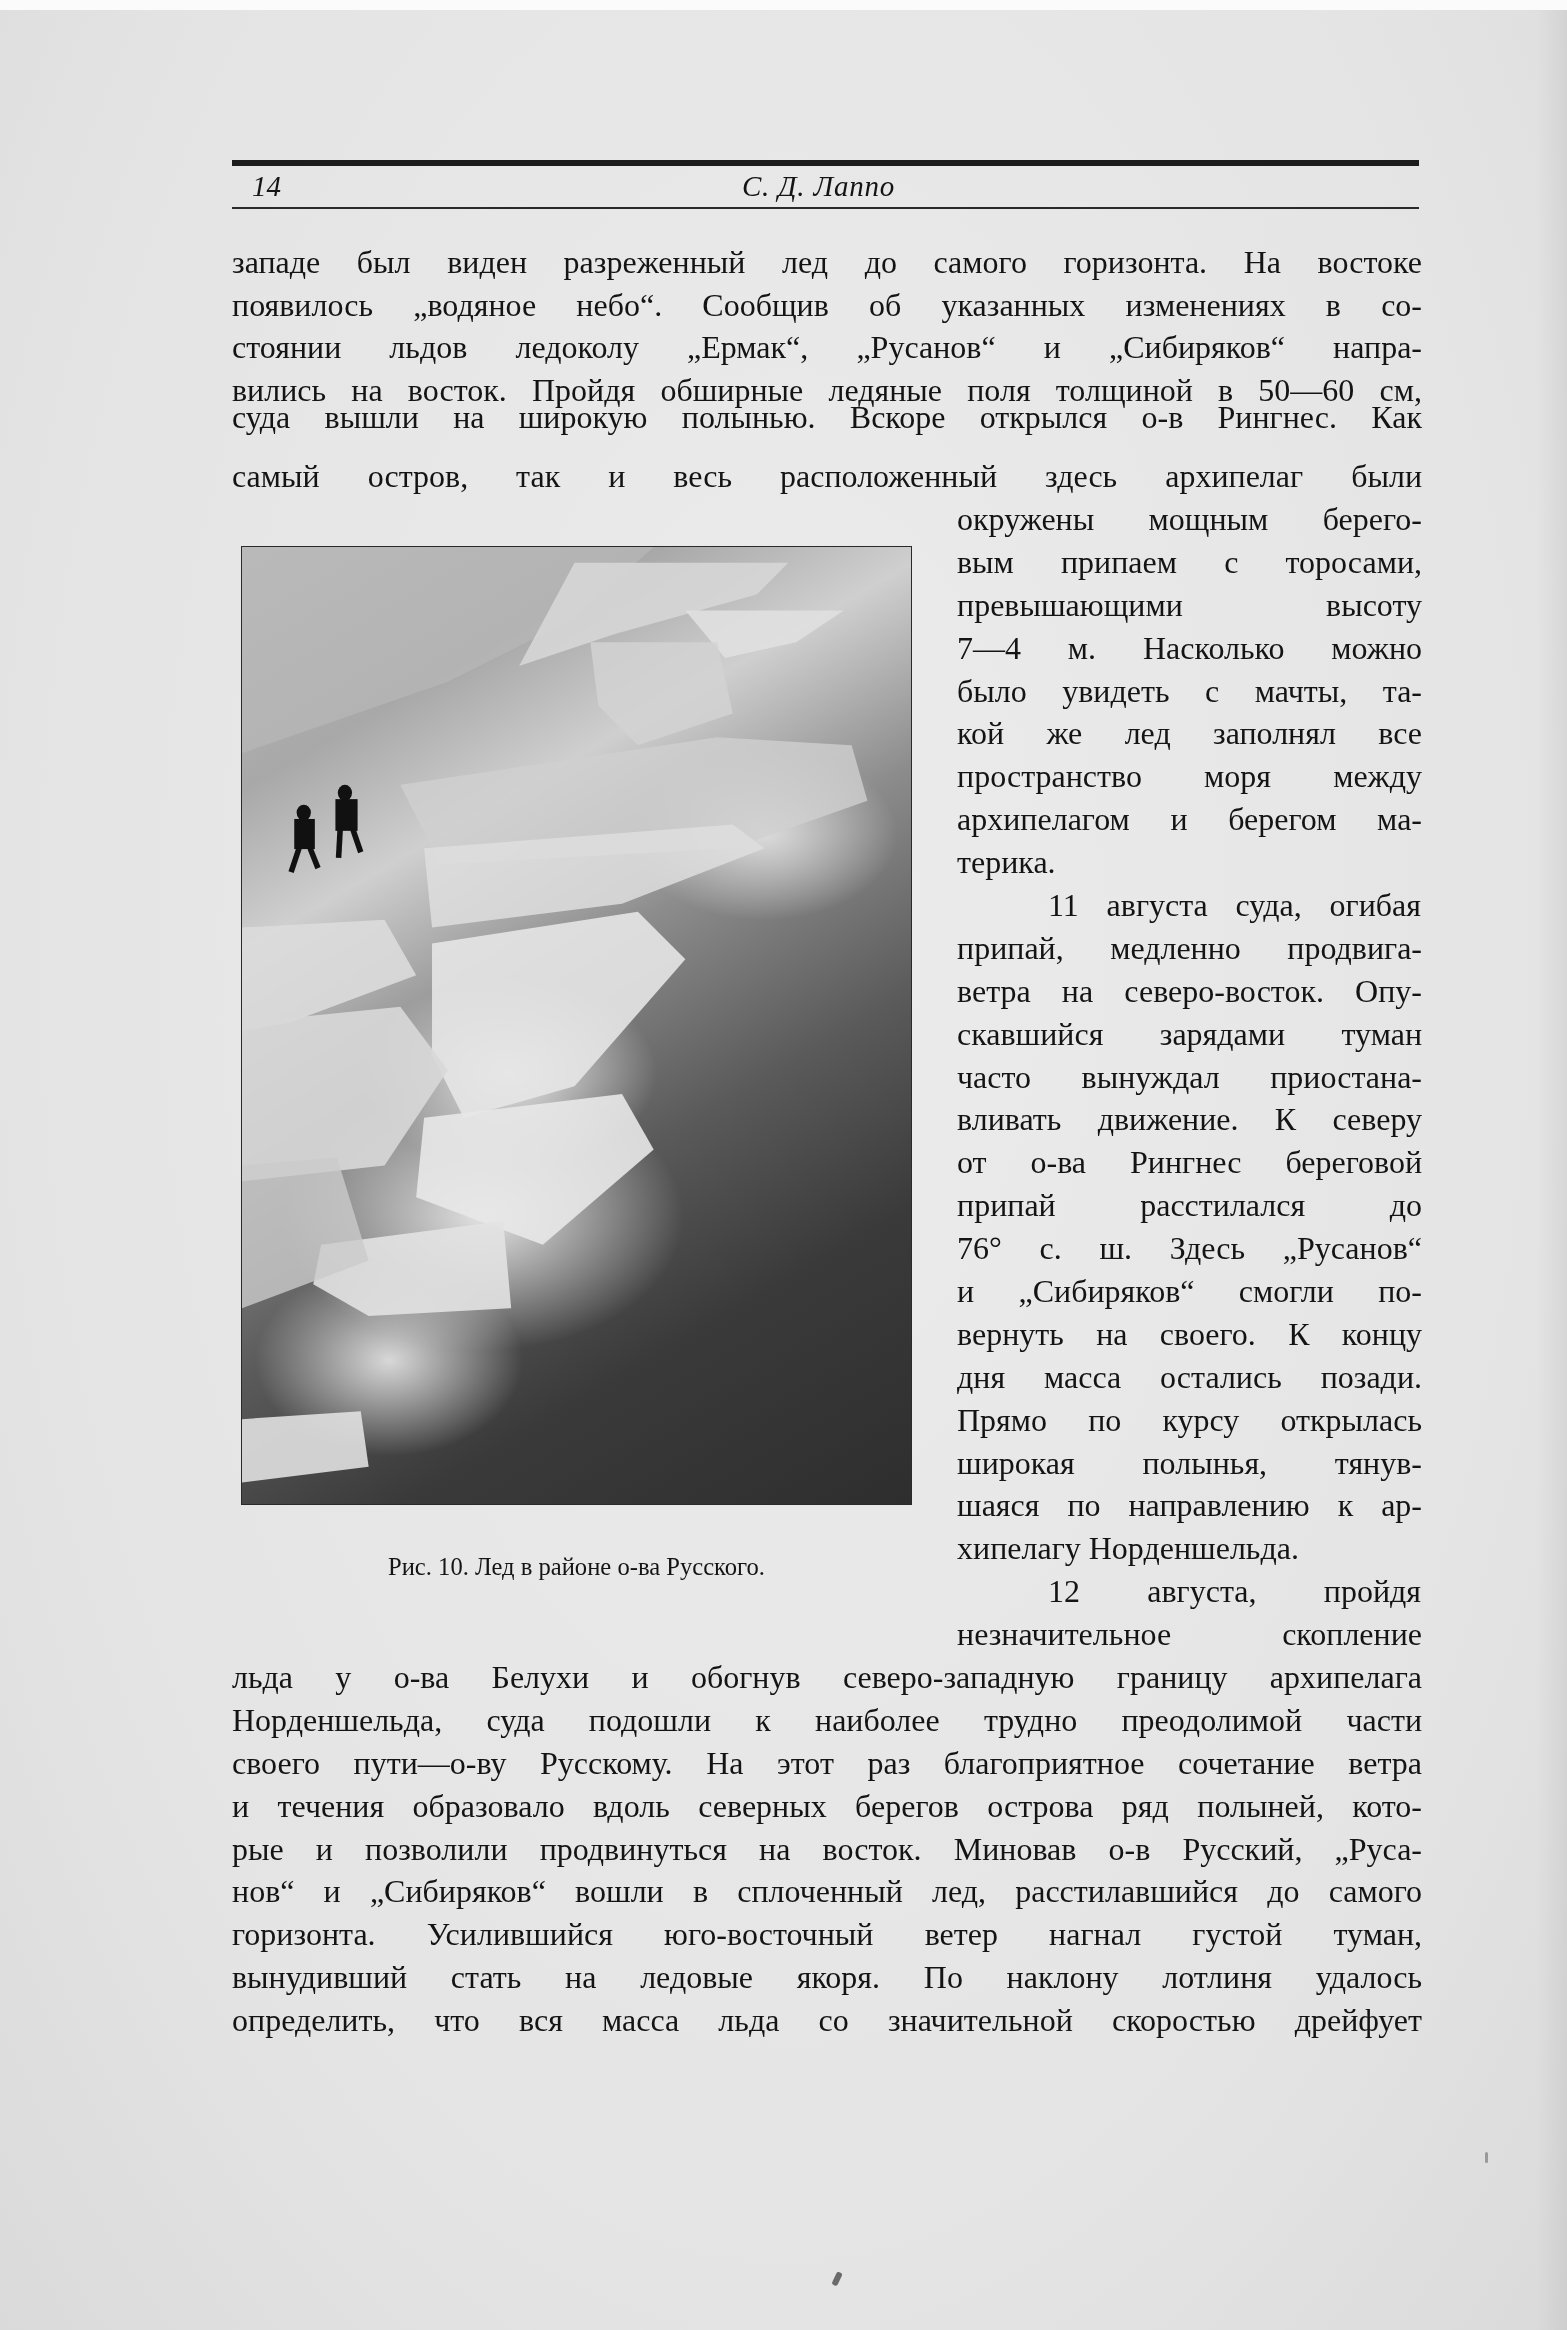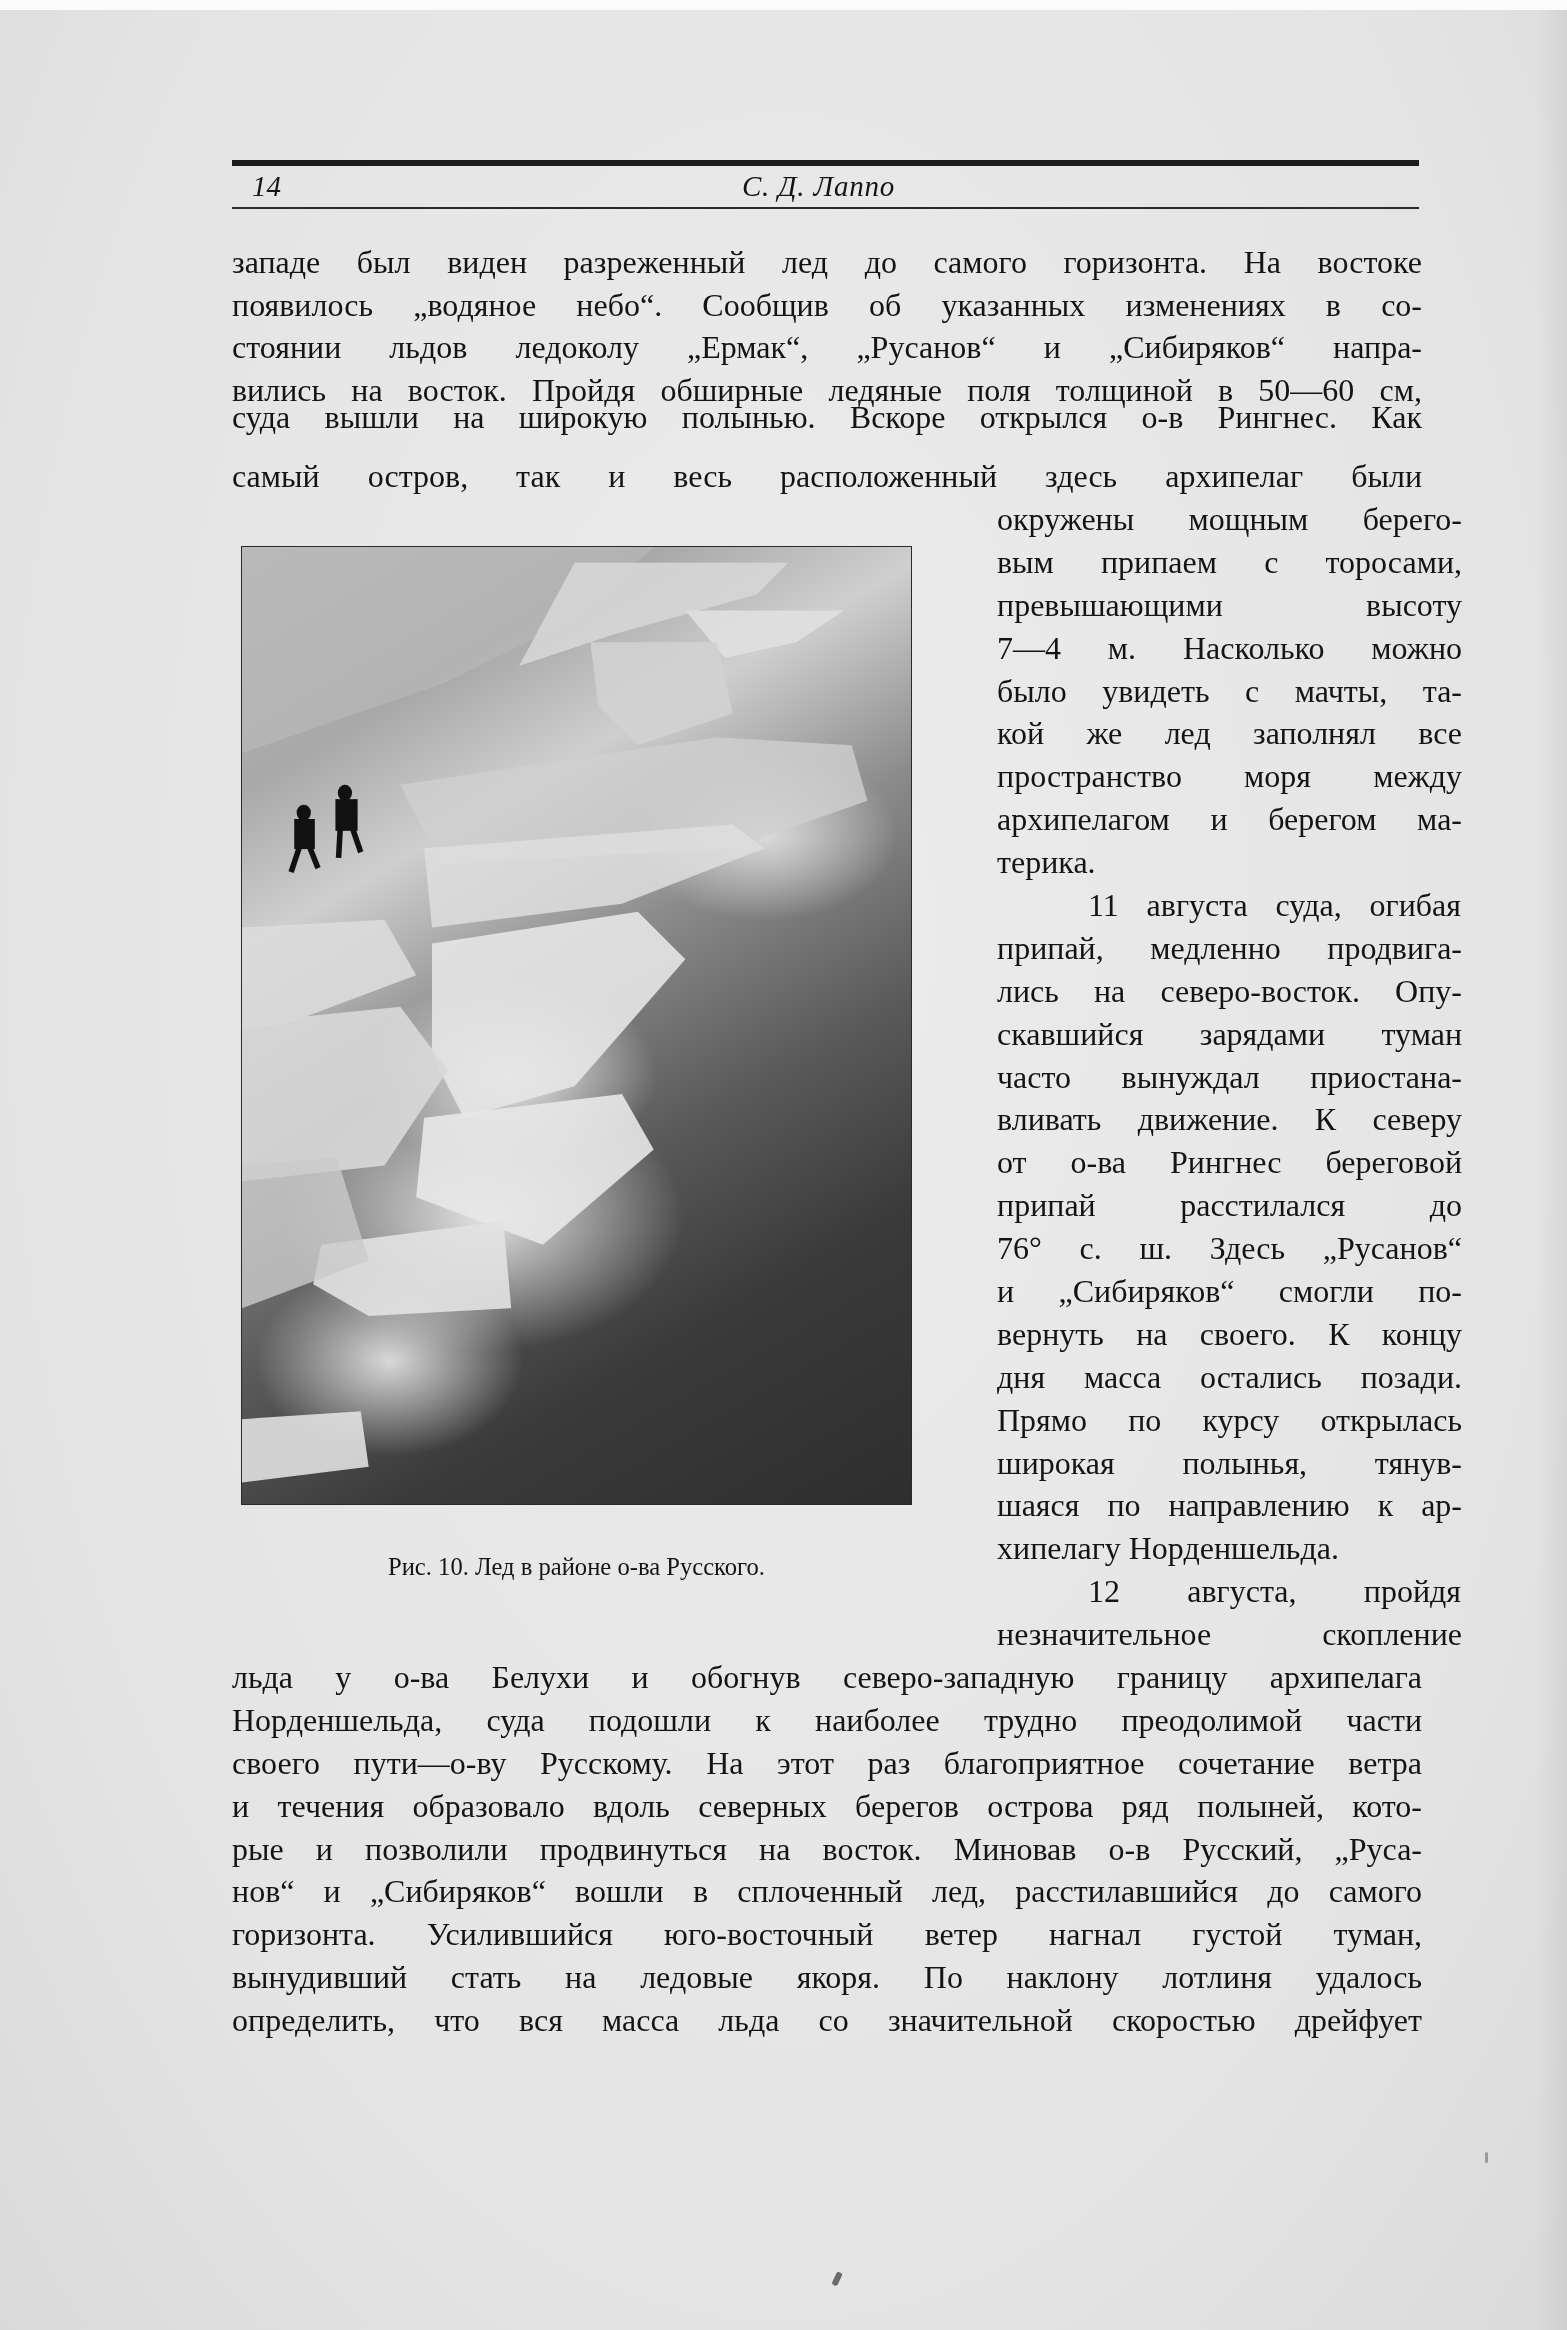--- a/index.html
+++ b/index.html
@@ -22,21 +22,21 @@
 
   .hdr { position: absolute; top: 168px; font-style: italic; font-size: 29px; line-height: 37px; }
   .hdr.page { left: 232px; margin-left: 20px; }
   .hdr.author { left: 0; width: 1568px; text-align: center; letter-spacing: 0.8px; margin-left: 68px; width: 1501px;}
 
   .line {
     position: absolute; font-size: 32px; line-height: 43px; height: 43px;
     white-space: nowrap; text-align: justify; text-align-last: justify;
   }
   .full { left: 232px; width: 1190px; }
-  .col { left: 997px; width: 465px; }
+  .col { left: 957px; width: 465px; }
   .col.indent { padding-left: 91px; width: 373px; }
   .col.last, .full.last { text-align-last: left; }
 
   .photo {
     position: absolute; left: 241px; top: 546px; width: 671px; height: 959px;
     background:
       radial-gradient(ellipse 22% 10% at 40% 55%, #e8e8e8 0%, rgba(220,220,220,0.0) 100%),
       radial-gradient(ellipse 30% 14% at 36% 70%, #e2e2e2 0%, rgba(200,200,200,0) 100%),
       radial-gradient(ellipse 20% 9% at 78% 30%, #dcdcdc 0%, rgba(200,200,200,0) 100%),
       radial-gradient(ellipse 20% 10% at 22% 85%, #d8d8d8 0%, rgba(200,200,200,0) 100%),
@@ -106,21 +106,21 @@
   <div class="line col" style="top:541px">вым припаем с торосами,</div>
   <div class="line col" style="top:584px">превышающими высоту</div>
   <div class="line col" style="top:627px">7—4 м. Насколько можно</div>
   <div class="line col" style="top:670px">было увидеть с мачты, та-</div>
   <div class="line col" style="top:712px">кой же лед заполнял все</div>
   <div class="line col" style="top:755px">пространство моря между</div>
   <div class="line col" style="top:798px">архипелагом и берегом ма-</div>
   <div class="line col last" style="top:841px">терика.</div>
   <div class="line col indent" style="top:884px">11 августа суда, огибая</div>
   <div class="line col" style="top:927px">припай, медленно продвига-</div>
-  <div class="line col" style="top:970px">лись на северо-восток. Опу-</div>
+  <div class="line col" style="top:970px">ветра на северо-восток. Опу-</div>
   <div class="line col" style="top:1013px">скавшийся зарядами туман</div>
   <div class="line col" style="top:1056px">часто вынуждал приостана-</div>
   <div class="line col" style="top:1098px">вливать движение. К северу</div>
   <div class="line col" style="top:1141px">от о-ва Рингнес береговой</div>
   <div class="line col" style="top:1184px">припай расстилался до</div>
   <div class="line col" style="top:1227px">76° с. ш. Здесь „Русанов“</div>
   <div class="line col" style="top:1270px">и „Сибиряков“ смогли по-</div>
   <div class="line col" style="top:1313px">вернуть на своего. К концу</div>
   <div class="line col" style="top:1356px">дня масса остались позади.</div>
   <div class="line col" style="top:1399px">Прямо по курсу открылась</div>

